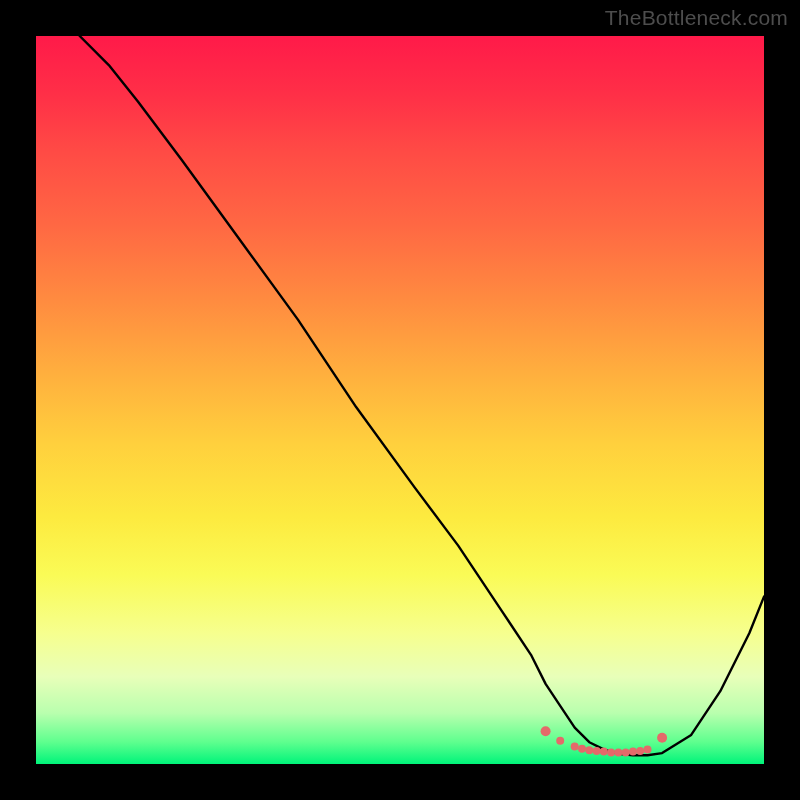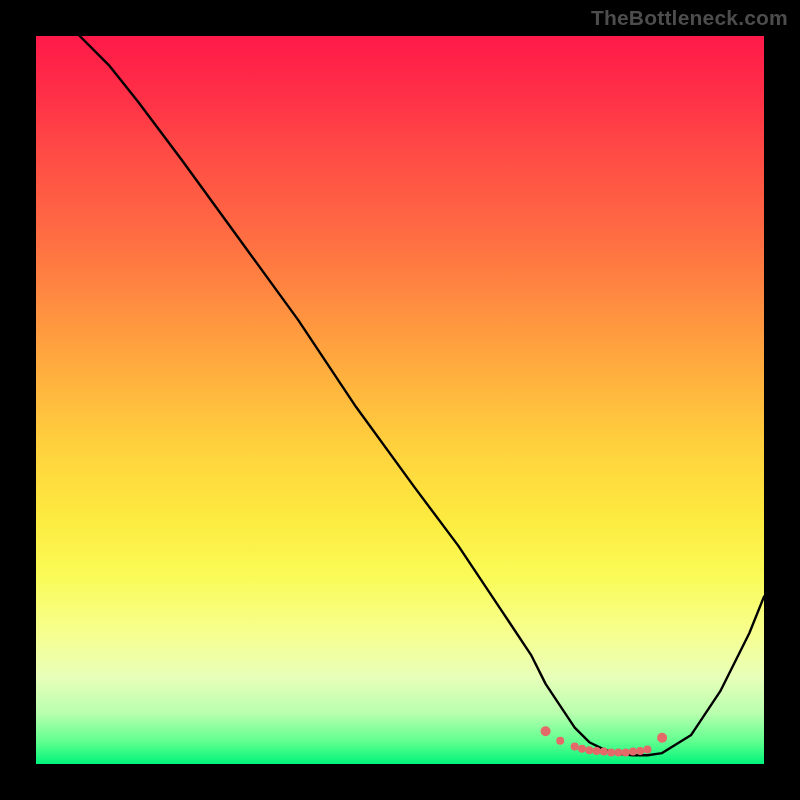--- a/index.html
+++ b/index.html
@@ -16,21 +16,21 @@
       #ffd03d 56%,
       #fdea3f 66%,
       #fafb56 74%,
       #f6ff8e 82%,
       #e8ffb9 88%,
       #b9ffae 93%,
       #5eff8e 97%,
       #00f47a 100%);
   }
   svg.curve{position:absolute;inset:0}
-  .watermark{position:absolute;right:12px;top:6px;color:#4d4d4d;font-size:21px;font-weight:700;letter-spacing:.2px}
+  .watermark{position:absolute;right:12px;top:6px;color:#4d4d4d;font-size:21px;font-weight:400;letter-spacing:.2px}
 </style>
 </head>
 <body>
 
 <div class="frame">
   <div class="watermark">TheBottleneck.com</div>
   <div class="plot">
     <div class="gradient"></div>
     <svg class="curve" viewBox="0 0 728 728" preserveAspectRatio="none">
       <path id="curve-path" fill="none" stroke-width="2.4" stroke-linecap="round" stroke-linejoin="round" d="M43.7 0.0 L72.8 29.1 L101.9 65.5 L145.6 123.8 L203.8 203.8 L262.1 283.9 L320.3 371.3 L378.6 451.4 L422.2 509.6 L465.9 575.1 L495.0 618.8 L509.6 647.9 L524.2 669.8 L538.7 691.6 L553.3 706.2 L567.8 713.4 L582.4 717.8 L597.0 719.3 L611.5 719.3 L626.1 717.1 L655.2 698.9 L684.3 655.2 L713.4 597.0 L728.0 560.6 " stroke="#000000"></path>

